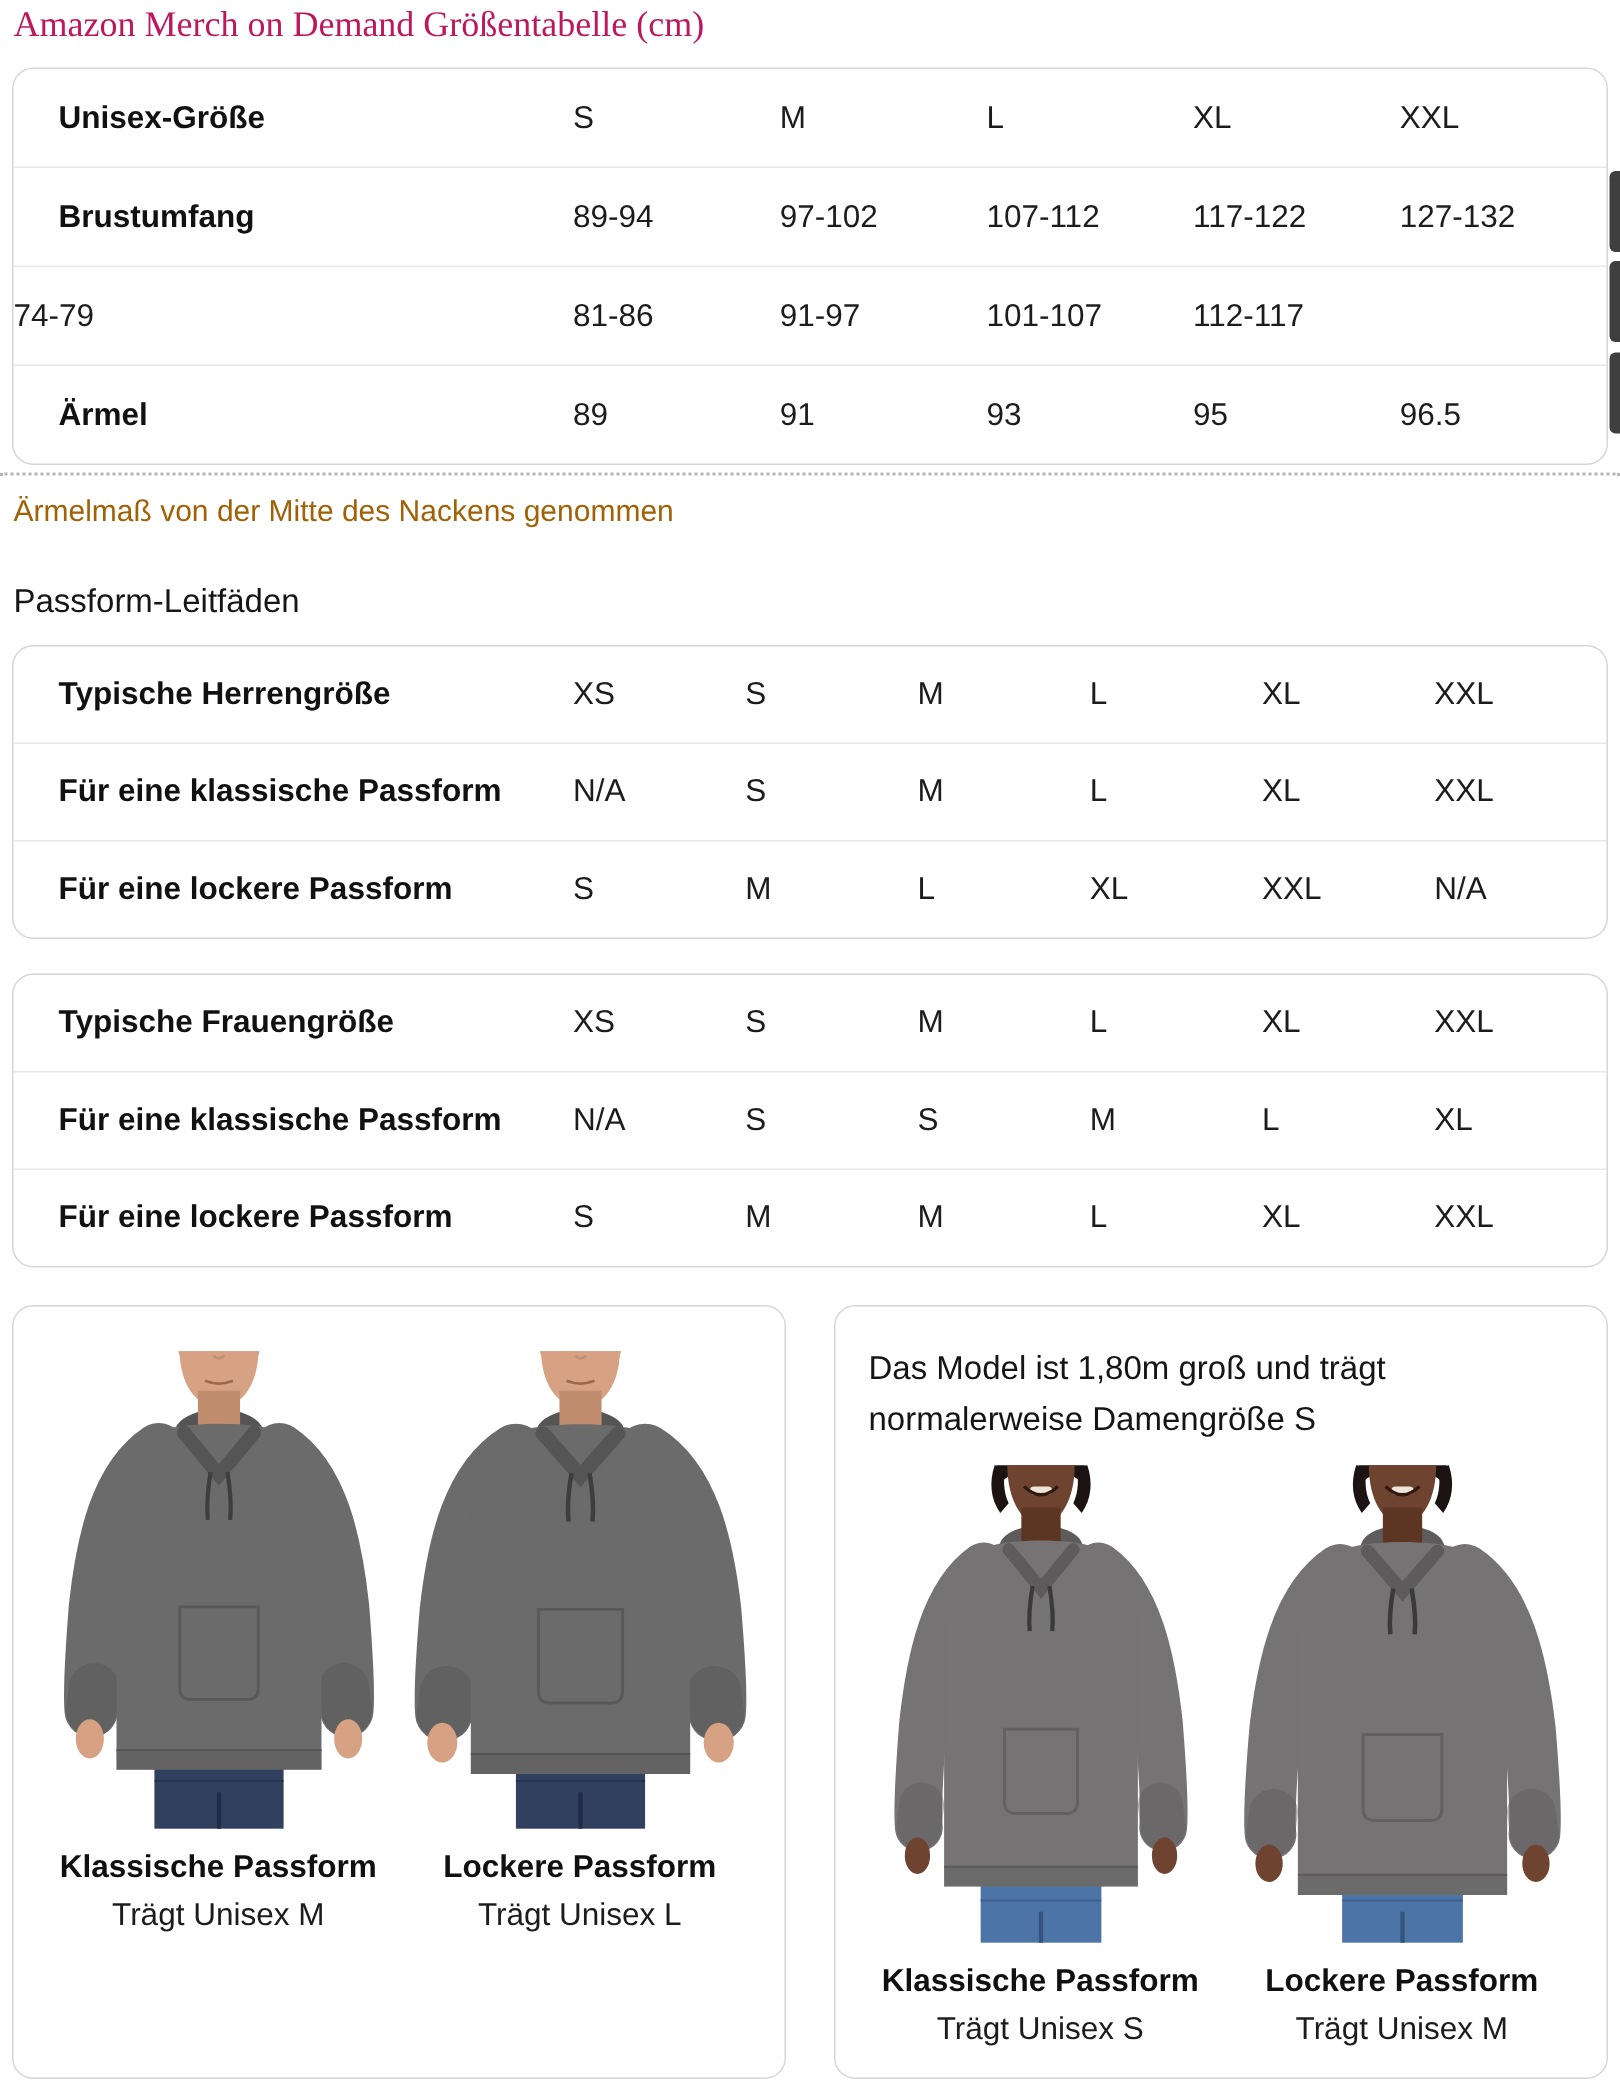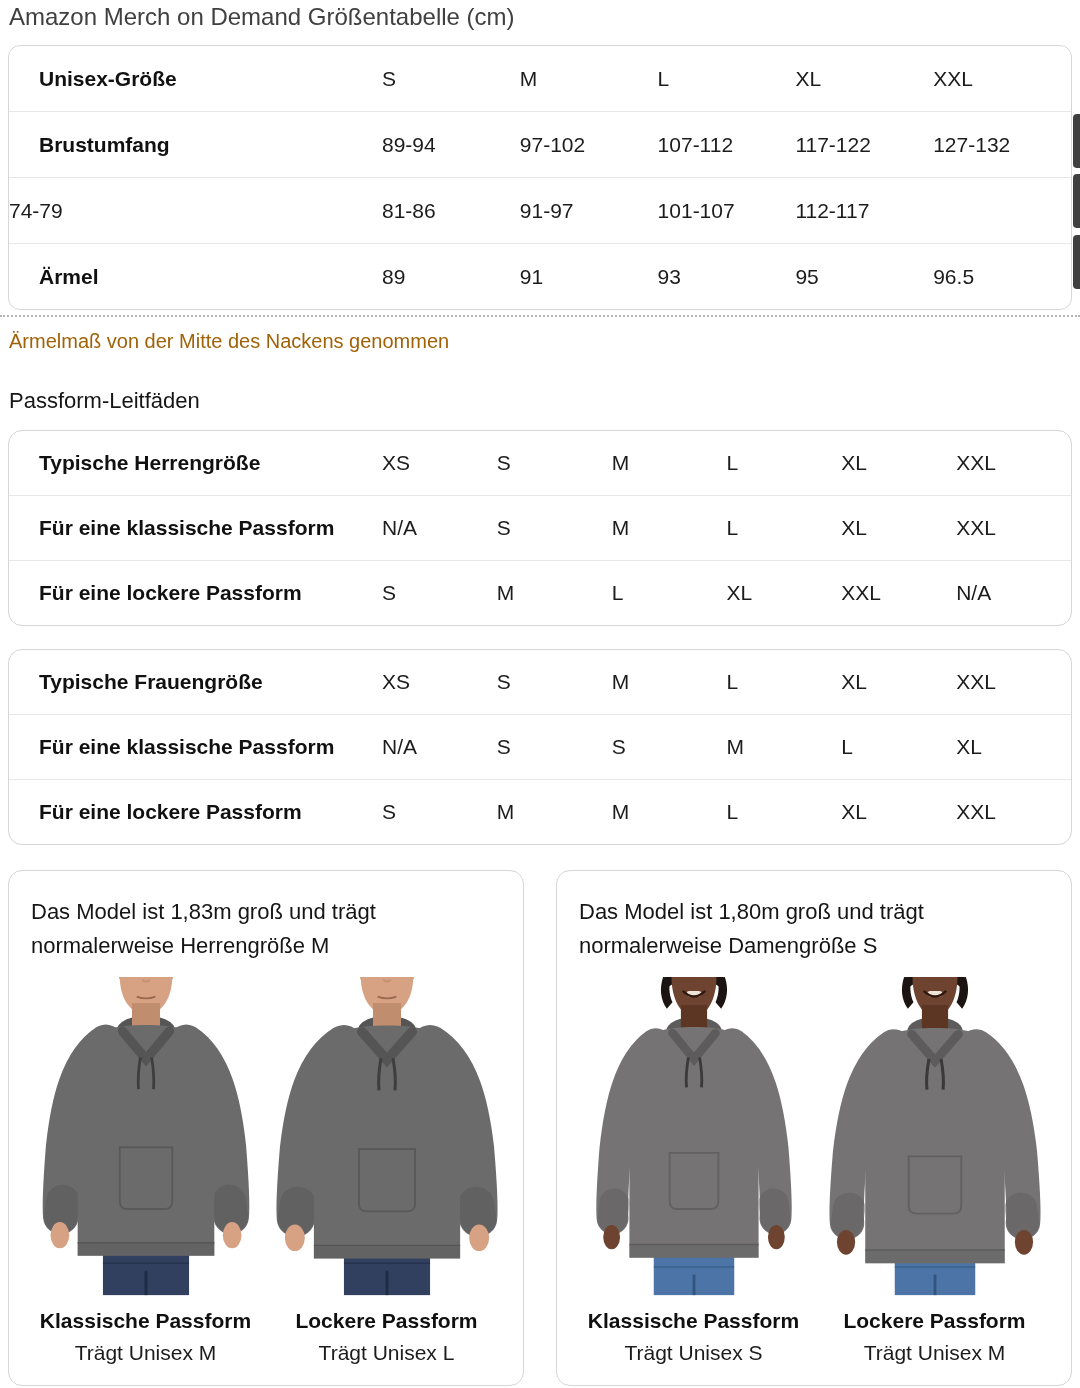--- a/index.html
+++ b/index.html
@@ -3,27 +3,27 @@
 <meta charset="utf-8">
 <style>
   html,body { margin:0; padding:0; background:#fff; }
   body {
     width:1080px; min-height:1388px;
     font-family:"Liberation Sans", sans-serif;
     color:var(--text, #141414);
     -webkit-font-smoothing:antialiased;
   }
   .page { position:relative; padding:0 8px 6px; box-sizing:border-box; }
-  .page-title { font-size:24px; font-weight:400; color:#404040; margin:2px 0 0 1px; line-height:30px; }
+  .page-title { font-size:24px; font-weight:400; color:#be185d; margin:2px 0 0 1px; line-height:30px;font-family:Liberation Serif, serif; }
 
   .data-table {
     border:1.5px solid var(--border,#d6d6d6);
     border-radius:14px; background:#fff; overflow:hidden;
   }
-  .t1 { margin-top:13px;border-radius:12px; }
+  .t1 { margin-top:13px; }
   .t2 { margin-top:16px; }
   .t3 { margin-top:23px; }
   .trow { display:grid; align-items:center; border-top:1px solid var(--divider,#e7e7e7); }
   .trow:first-child { border-top:none; }
   .trow.cols5 { grid-template-columns:373px repeat(5,1fr); height:65px; }
   .trow.cols6 { grid-template-columns:373px repeat(6,1fr); height:64px; }
   .tlabel { padding-left:30px; font-weight:700; font-size:21px; color:#111; }
   .tcell { font-size:21px; color:#1c1c1c; }
 
   .dotted-divider { border:none; border-top:2px dotted #b5b5b5; margin:5px -8px 0; }
@@ -216,21 +216,20 @@
       <div class="tcell">M</div>
       <div class="tcell">L</div>
       <div class="tcell">XL</div>
       <div class="tcell">XXL</div>
     </div>
   </div>
 
   <div class="cards">
 
     <div class="model-card">
-      <p class="model-desc">Das Model ist 1,83m groß und trägt normalerweise Herrengröße M</p>
       <div class="figures">
         <div class="figure">
           <svg class="model-svg" viewBox="0 0 250 340">
             <use href="#m-base"></use>
               <use href="#m-clothes"></use>
           </svg>
           <div class="fit-label">Klassische Passform</div>
           <div class="size-label">Trägt Unisex M</div>
         </div>
         <div class="figure">

